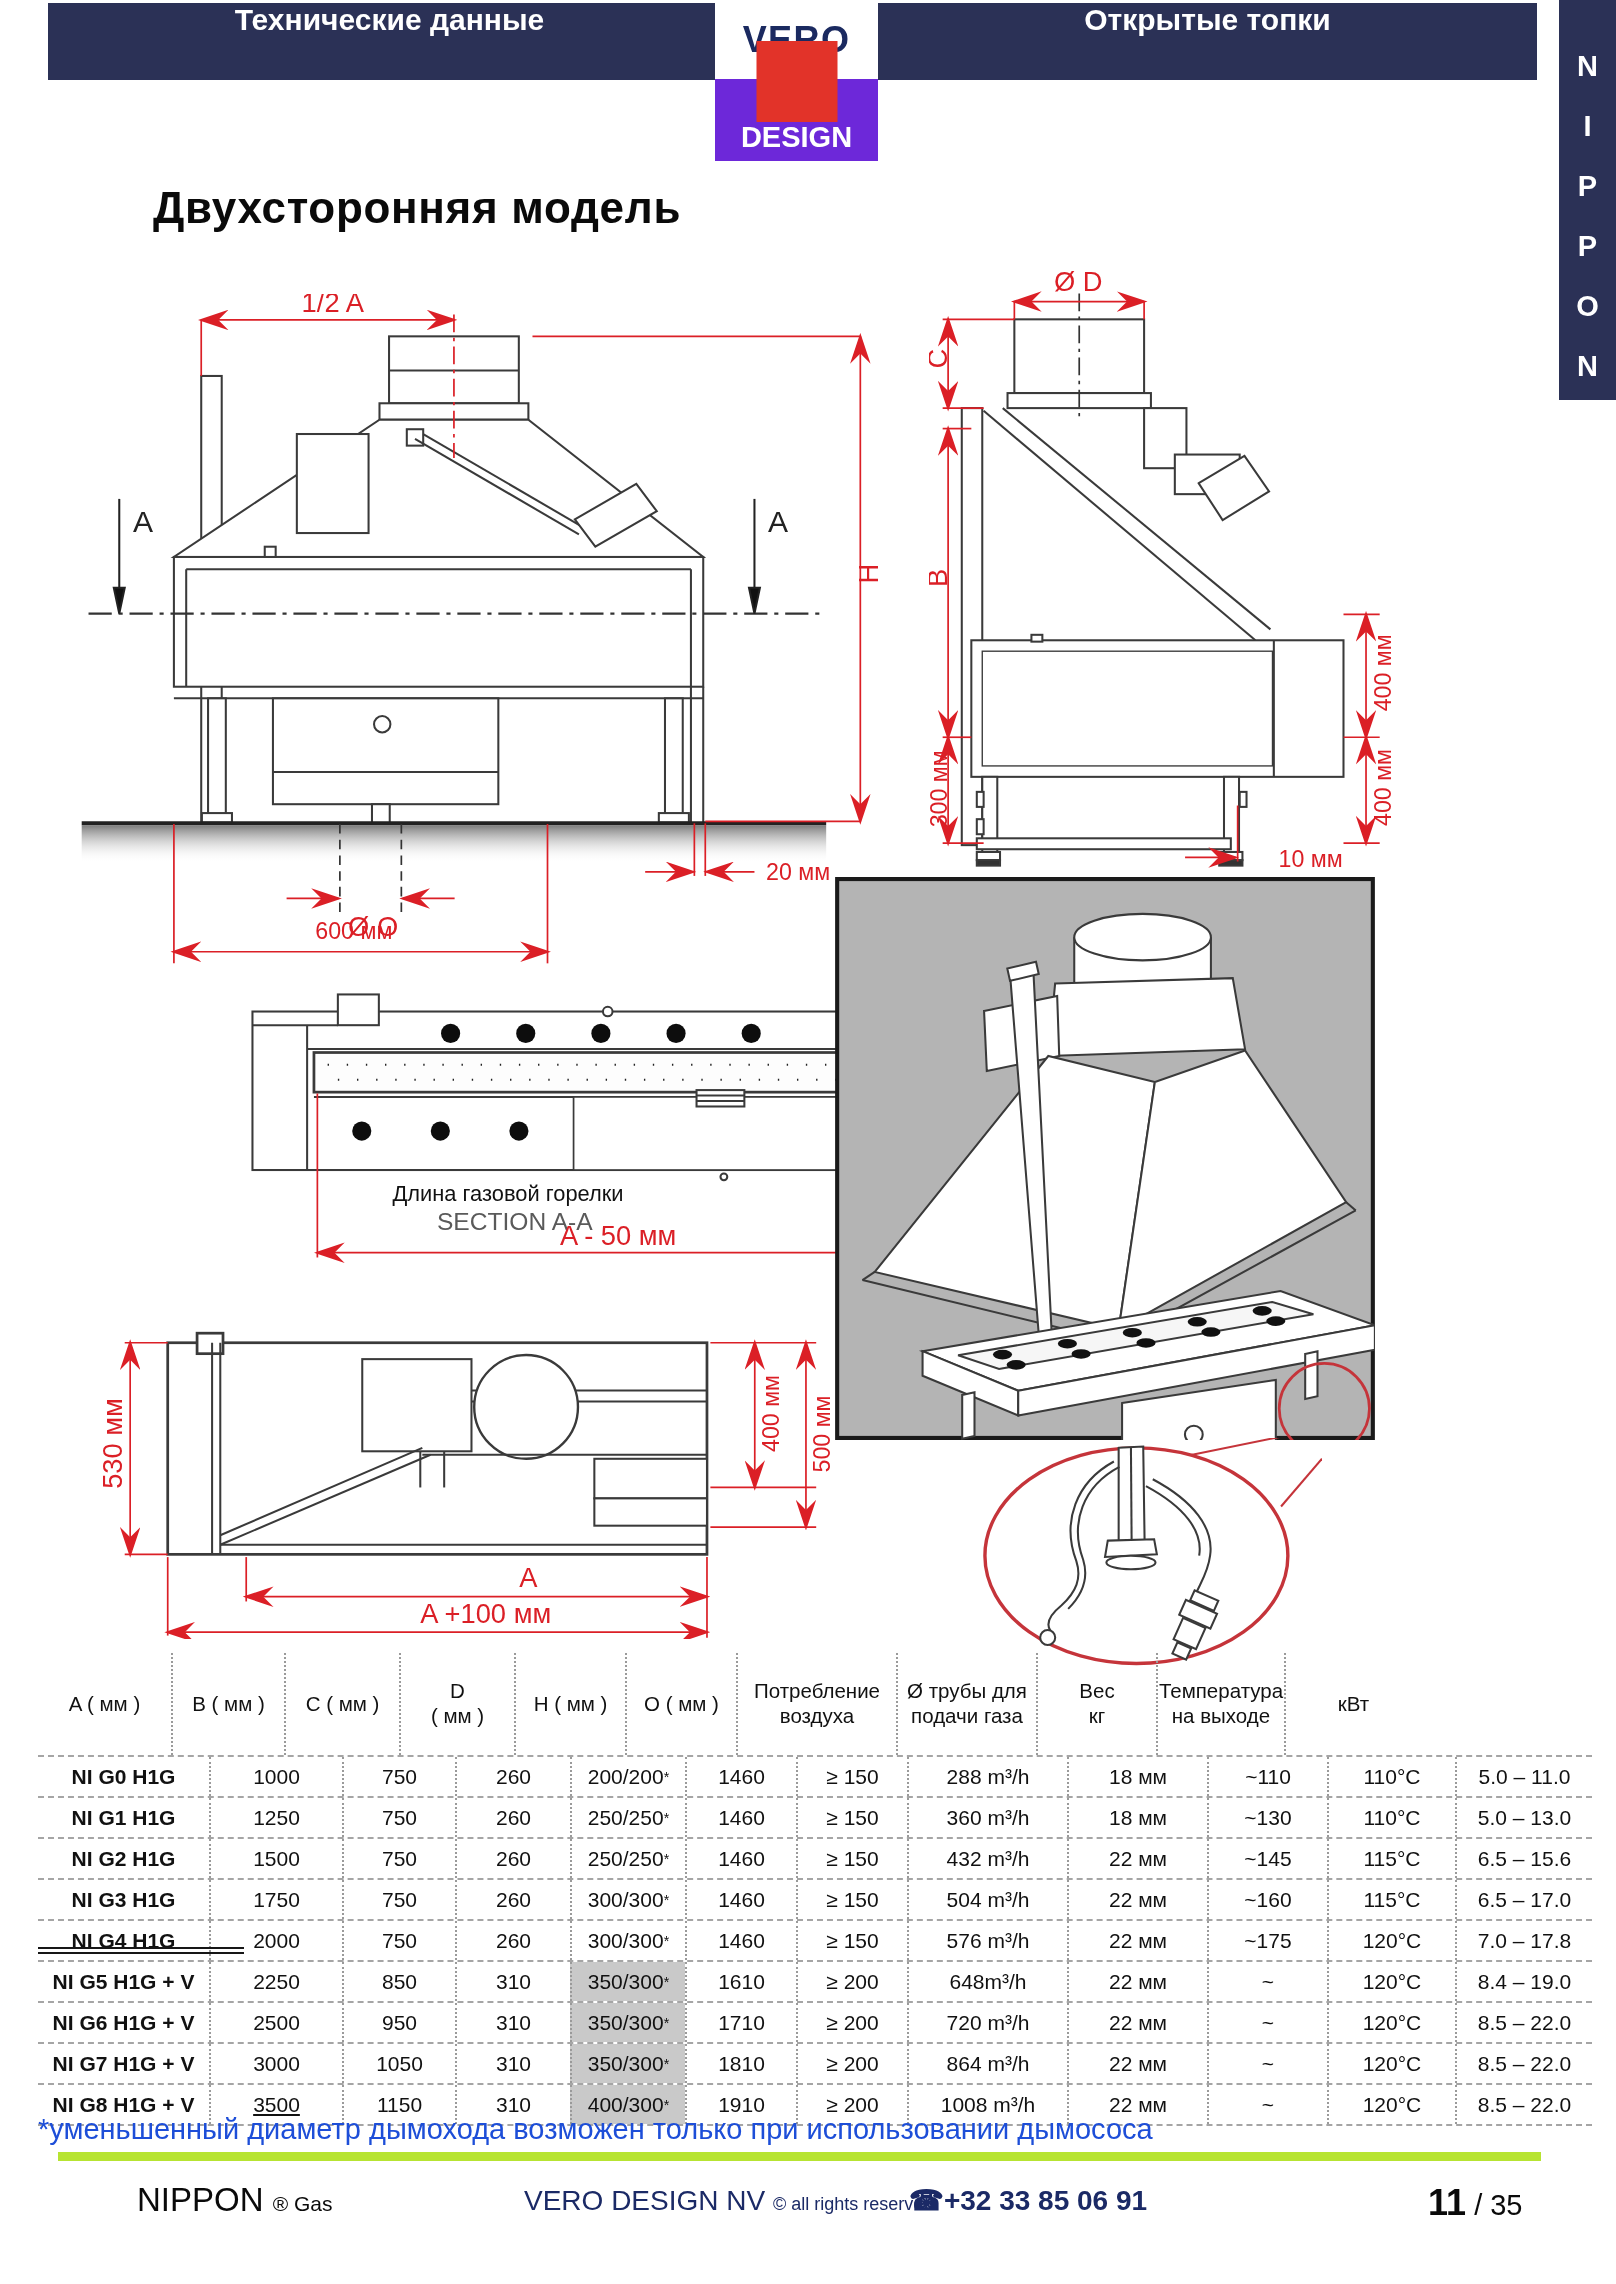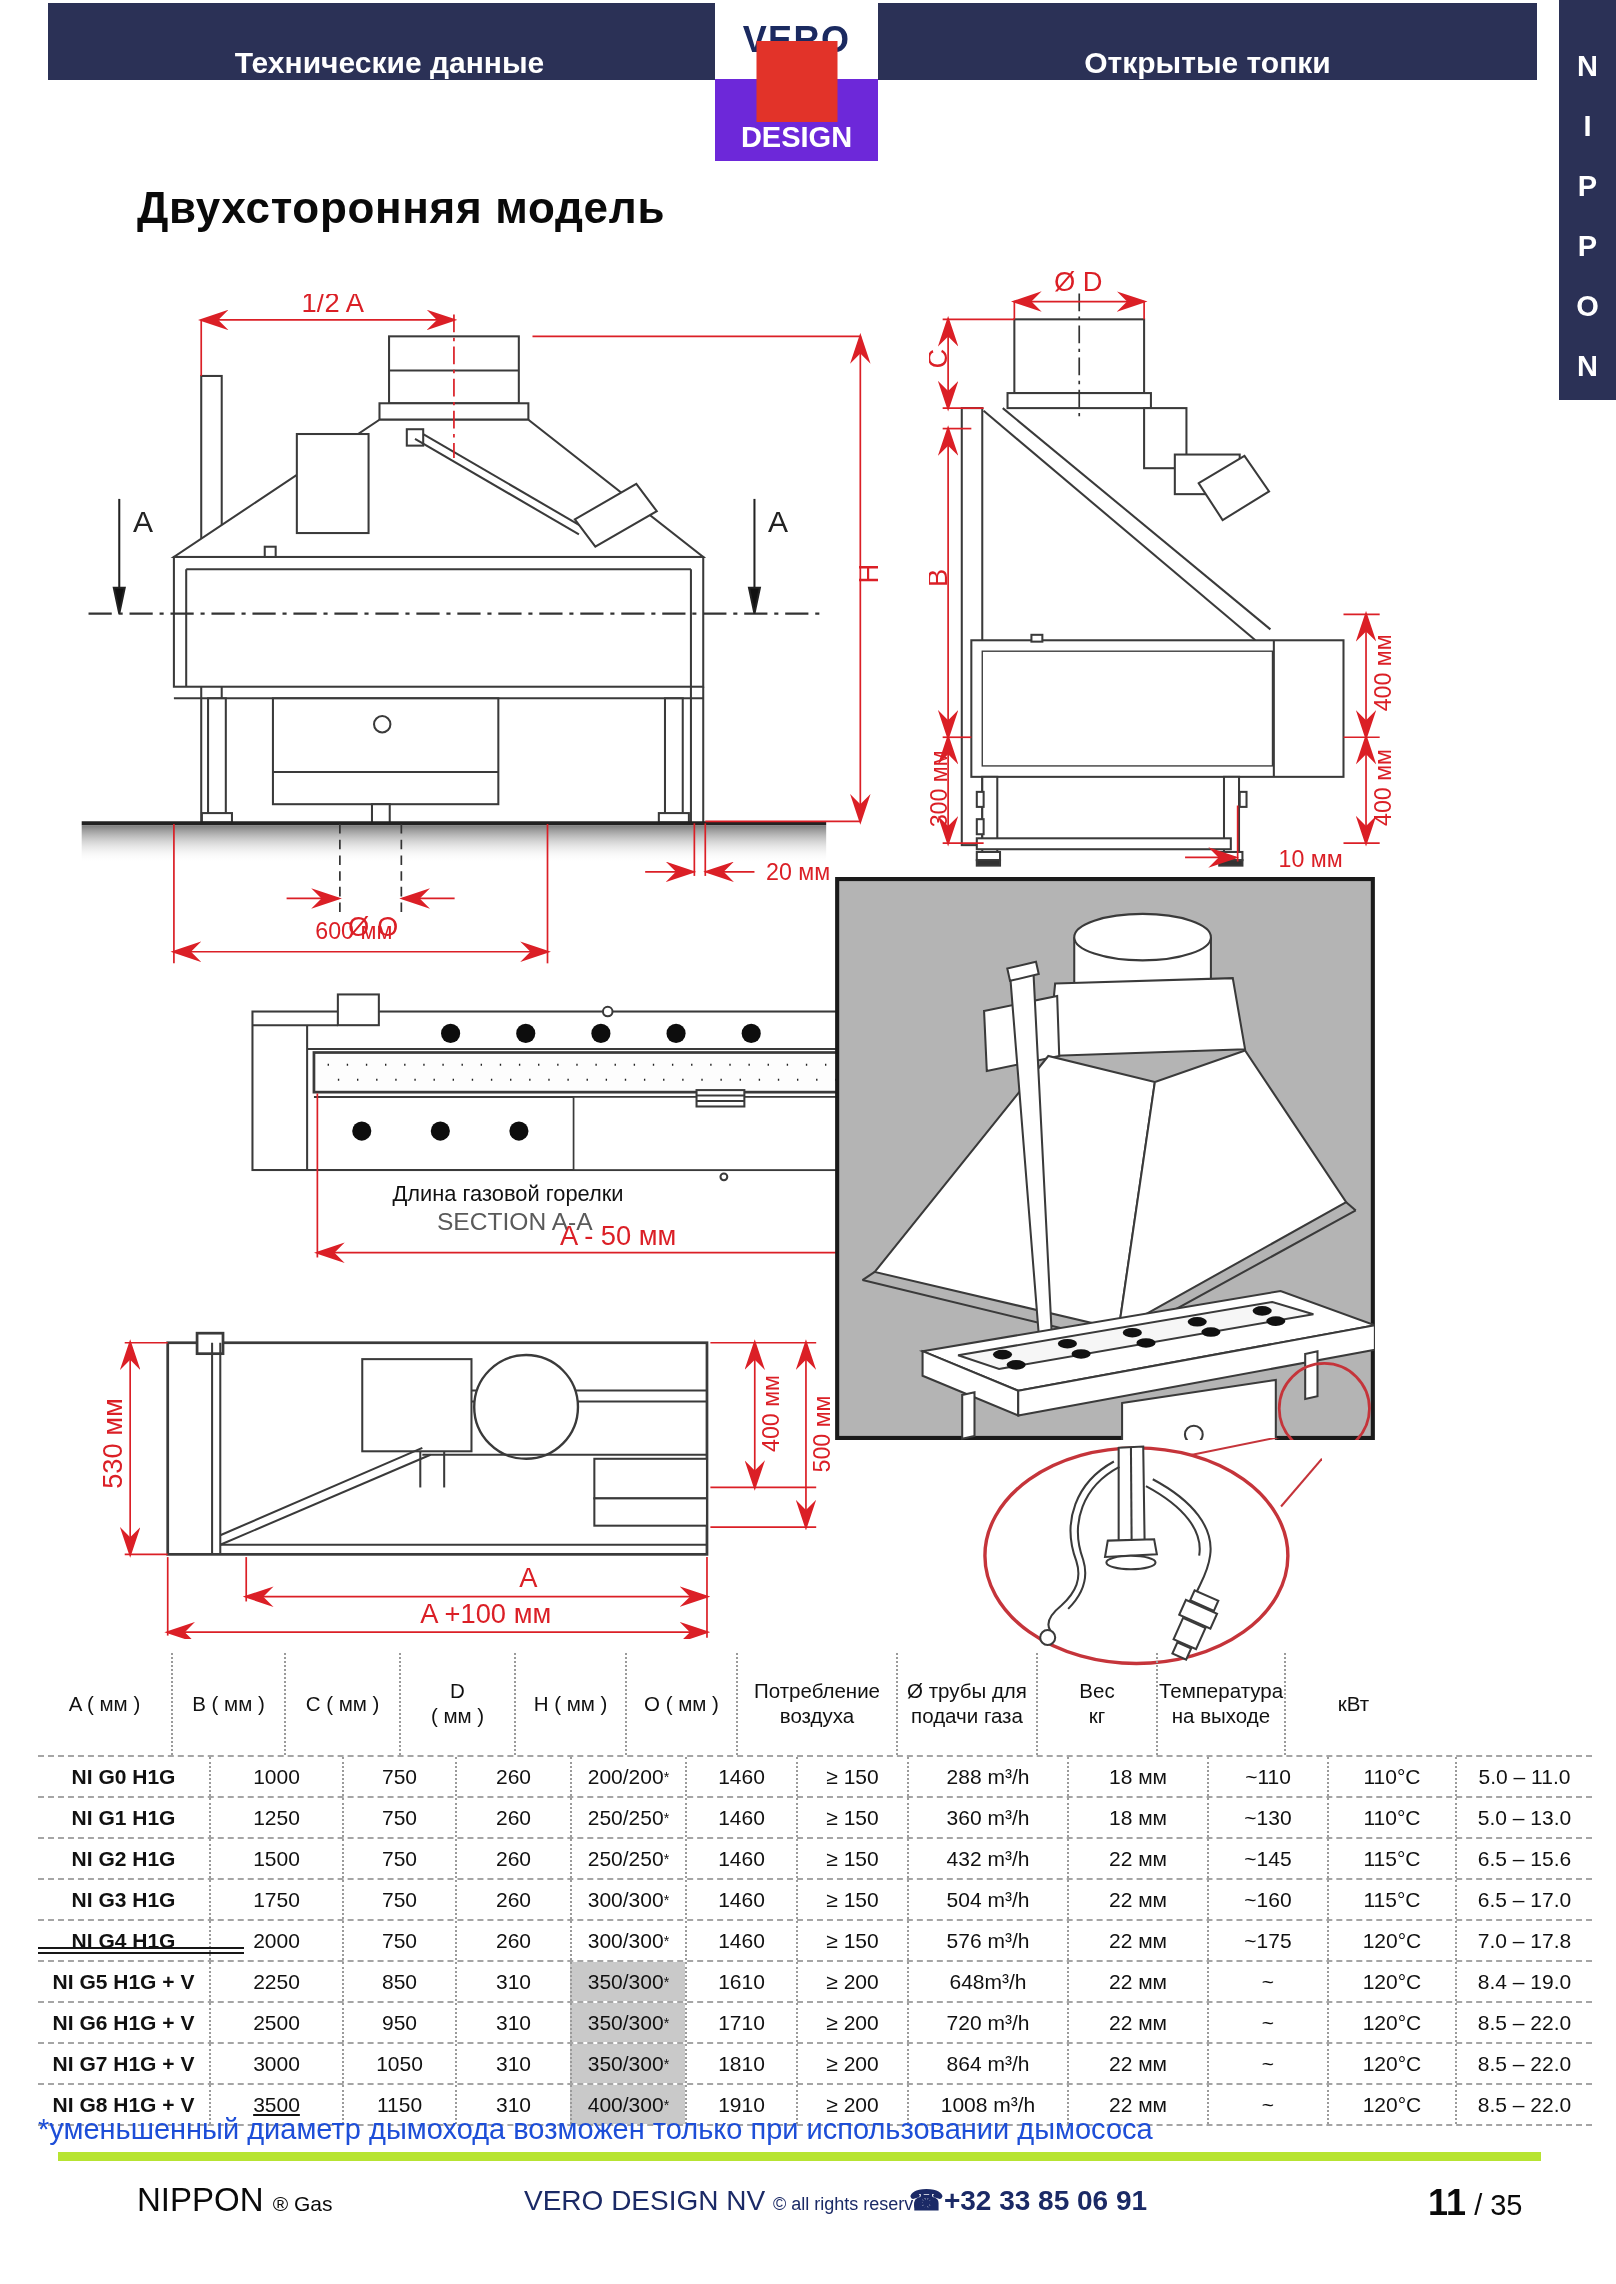--- a/index.html
+++ b/index.html
@@ -2,21 +2,21 @@
 <html style="font-size:11px"><head>
 <meta charset="utf-8">
 <style>
   html,body{margin:0;padding:0;background:#ffffff;}
   .page{position:relative;width:1617px;height:2284px;background:#fff;overflow:hidden;
         font-family:"Liberation Sans",sans-serif;color:#111;}
   .abs{position:absolute;}
 
   
   .navbar{background:#2b3156;color:#fff;font-weight:bold;font-size:30px;
-          display:flex;align-items:flex-end;justify-content:center;}
+          display:flex;align-items:flex-start;justify-content:center;}
   .logo-box{width:163px;}
   .logo-top{background:#fff;height:79px;display:flex;align-items:center;justify-content:center;
             color:#1b2a60;font-weight:bold;font-size:36px;letter-spacing:1.4px;}
   .logo-bottom{background:#6d28d9;height:82px;display:flex;align-items:flex-end;justify-content:center;
                color:#fff;font-weight:bold;font-size:29px;padding-bottom:6.8px;box-sizing:border-box;}
   .logo-square{position:absolute;left:50%;top:41px;transform:translateX(-50%);
                width:81px;height:81px;background:#e23329;}
   .nippon-tab{background:#2b3156;display:flex;flex-direction:column;align-items:center;
               color:#fff;font-weight:bold;font-size:29px;line-height:60px;padding-top:36px;box-sizing:border-box;}
 
@@ -75,21 +75,21 @@
 
   <div class="abs nippon-tab" style="left:1559px;top:0;width:57px;height:400px;">
       <span>N</span>
       <span>I</span>
       <span>P</span>
       <span>P</span>
       <span>O</span>
       <span>N</span>
     </div>
 
-  <div class="abs page-title" style="left:137px;top:183px;">Двухсторонняя модель</div>
+  <div class="abs page-title" style="left:153px;top:183px;">Двухсторонняя модель</div>
 
   <svg class="abs" style="left:61px;top:294px;" width="861" height="683" viewBox="0 0 1260 1000">
     <defs>
       <marker id="fv" markerWidth="18" markerHeight="12" refX="16" refY="6" orient="auto-start-reverse">
         <path d="M18 6 L0 0 L6 6 L0 12 Z" fill="#db1f26"></path>
       </marker>
       <linearGradient id="fvg" x1="0" y1="0" x2="0" y2="1">
         <stop offset="0" stop-color="#7d7d7d"></stop>
           <stop offset="1" stop-color="#ffffff" stop-opacity="0"></stop>
       </linearGradient>

